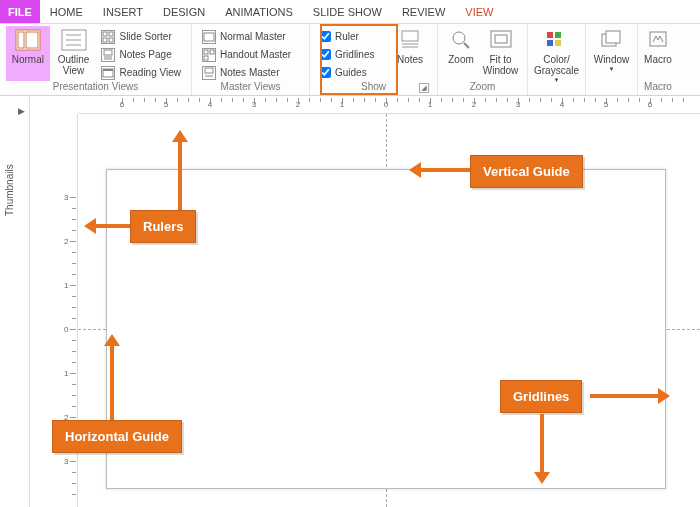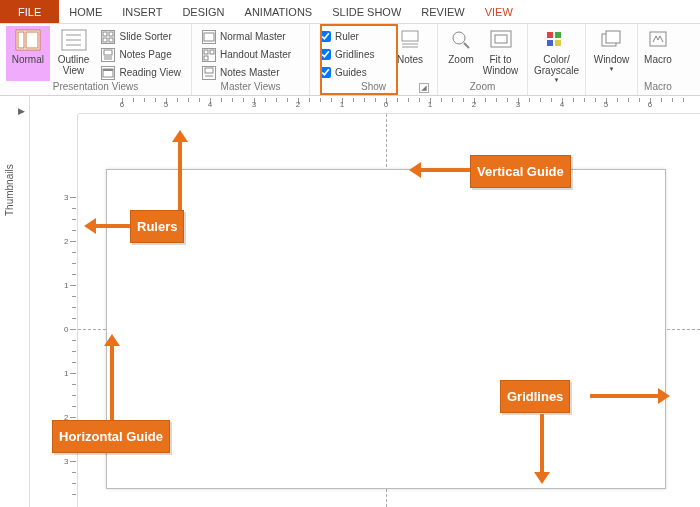--- a/index.html
+++ b/index.html
@@ -1,19 +1,19 @@
 <!DOCTYPE html>
 <html><head>
 <meta charset="utf-8">
 <style>
 *{box-sizing:border-box;margin:0;padding:0;font-family:"Segoe UI",Arial,sans-serif}
 body{background:#fff;width:700px;height:507px;overflow:hidden;position:relative;font-size:11px;color:#444}
 .tabs{display:flex;height:24px;align-items:stretch;background:#fff;border-bottom:1px solid #ddd}
 .tab{padding:4px 10px;font-size:11px;color:#444;cursor:pointer;display:flex;align-items:center}
-.tab.file{background:#c2410c;color:#fff;font-weight:400;padding:4px 18px}
+.tab.file{background:#d946ef;color:#fff;font-weight:700;padding:4px 8px}
 .tab.active{color:#D24726}
 .ribbon{display:flex;height:72px;border-bottom:1px solid #d4d4d4;background:#fdfdfd}
 .group{border-right:1px solid #e5e5e5;padding:2px 6px 0;display:flex;flex-direction:column;justify-content:space-between;position:relative}
 .group-body{display:flex;gap:2px;flex:1}
 .group-label{text-align:center;font-size:10px;color:#777;padding-bottom:2px;height:14px;position:relative}
 .dlaunch{position:absolute;right:2px;bottom:2px;width:10px;height:10px;border:1px solid #aaa;font-size:7px;line-height:8px;text-align:center;color:#777}
 .bigbtn{display:flex;flex-direction:column;align-items:center;justify-content:flex-start;width:44px;padding-top:2px;cursor:pointer;font-size:10px;text-align:center;line-height:1.1}
 .bigbtn.sel{background:#f0abfc}
 .bigbtn .ic{width:28px;height:24px;margin-bottom:2px;display:flex;align-items:center;justify-content:center}
 .smallcol{display:flex;flex-direction:column;justify-content:flex-start;gap:1px;padding-top:2px}
@@ -29,21 +29,21 @@
 .hruler{position:absolute;left:78px;right:0;top:0;height:18px;background:#fff;border-bottom:1px solid #ddd;font-size:8px;color:#666}
 .hruler .tick{position:absolute;top:2px;border-left:1px solid #999;height:4px}
 .hruler .ticklbl{position:absolute;top:4px;transform:translateX(-50%)}
 .vruler{position:absolute;left:60px;top:18px;bottom:0;width:18px;background:#fff;border-right:1px solid #ddd;font-size:8px;color:#666}
 .vruler .tick{position:absolute;left:12px;border-top:1px solid #999;width:4px}
 .vruler .ticklbl{position:absolute;left:4px;transform:translateY(-50%)}
 .canvas{position:absolute;left:78px;top:18px;right:0;bottom:0;background:#fff}
 .slide{position:absolute;left:28px;top:55px;width:560px;height:320px;border:1px solid #bbb;box-shadow:0 0 3px rgba(0,0,0,.15);background:#fff;background-image:radial-gradient(circle,#999 .6px,transparent .6px);background-size:14px 14px}
 .vguide{position:absolute;top:0;bottom:0;border-left:1px dashed #aaa}
 .hguide{position:absolute;left:0;right:0;border-top:1px dashed #aaa}
-.callout{position:absolute;background:#E8711C;color:#fff;font-weight:bold;font-size:13px;padding:8px 6px;border:1px solid #c95f15;box-shadow:2px 2px 0 rgba(0,0,0,.15)}
+.callout{position:absolute;background:#E8711C;color:#fff;font-weight:bold;font-size:13px;padding:8px 12px;border:1px solid #c95f15;box-shadow:2px 2px 0 rgba(0,0,0,.15)}
 .arrow{position:absolute;background:#E8711C}
 .arrowhead{position:absolute;width:0;height:0}
 svg{display:block}
 </style>
 </head>
 <body>
 
 <div class="tabs">
   <div class="tab file">FILE</div>
   <div class="tab">HOME</div>

